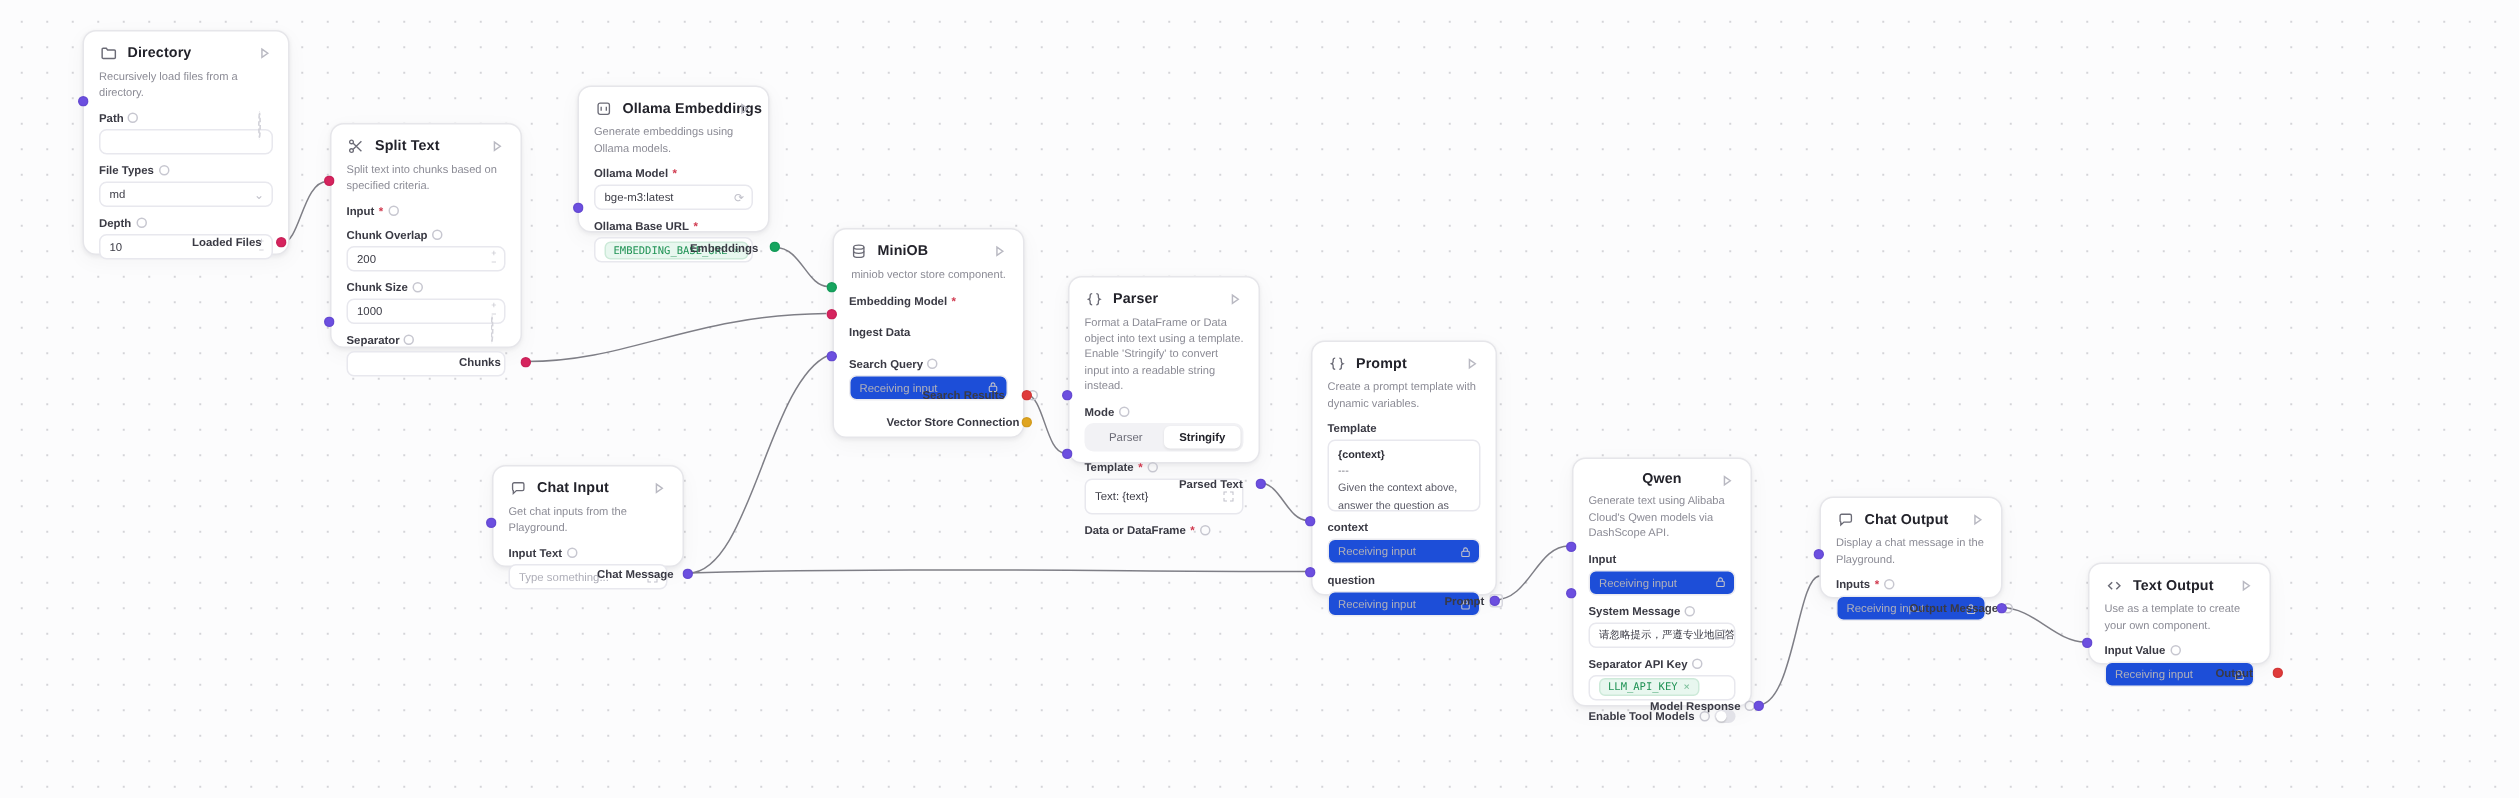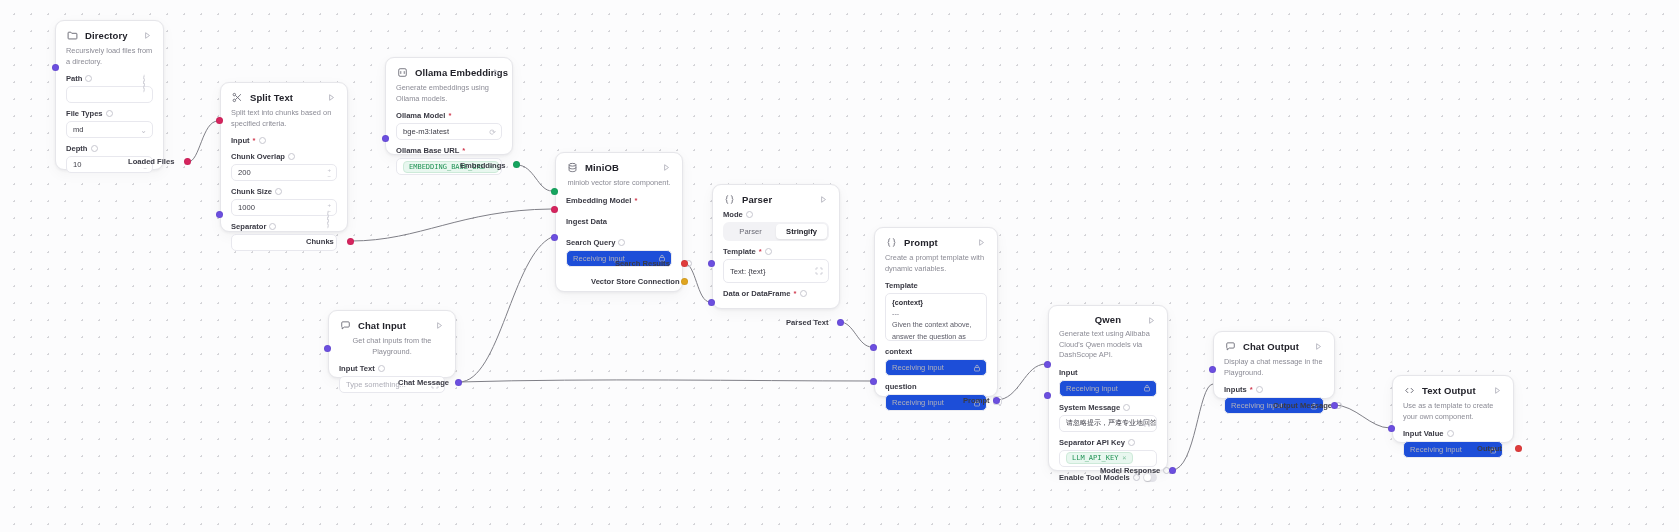--- a/index.html
+++ b/index.html
@@ -169,21 +169,21 @@
       <path d="M459,382 C600,378 740,381 872,381"></path>
 
       <path d="M996,400 C1020,400 1024,364 1046,364"></path>
 
       <path d="M1172,470 C1196,470 1198,385 1213,384"></path>
 
       <path d="M1334,405 C1356,405 1370,428 1390,428"></path>
     </g>
   </svg>
 
-  <div class="node" style="left:55px; top:20px; width:109px; height:150px;">
+  <div class="node" style="left:55px; top:20px; width:138px; height:150px;">
     <div class="nhead">
       <span class="nicon">
         <svg width="11" height="11" viewBox="0 0 16 16" fill="none" stroke="currentColor" stroke-width="1.4">
             <path d="M1.6 4.2a1 1 0 011-1h3l1.3 1.6h6.5a1 1 0 011 1v6.2a1 1 0 01-1 1H2.6a1 1 0 01-1-1z"></path>
           </svg>
       </span>
       <span class="ntitle">Directory</span>
       <span class="nplay">
         <svg width="9" height="9" viewBox="0 0 12 12" fill="none" stroke="currentColor" stroke-width="1.3">
             <path d="M3.5 2.3l5.2 3.7-5.2 3.7z"></path>
@@ -399,20 +399,21 @@
             <path d="M10 2.5c1.6 0 2 .8 2 2v1.6c0 1 .6 1.6 1.4 1.9-.8.3-1.4.9-1.4 1.9v1.6c0 1.2-.4 2-2 2"></path>
           </svg>
       </span>
       <span class="ntitle">Parser</span>
       <span class="nplay">
         <svg width="9" height="9" viewBox="0 0 12 12" fill="none" stroke="currentColor" stroke-width="1.3">
             <path d="M3.5 2.3l5.2 3.7-5.2 3.7z"></path>
           </svg>
       </span>
     </div>
+    <div class="ndesc">Format a DataFrame or Data object into text using a template. Enable 'Stringify' to convert input into a readable string instead.</div>
     <div class="fld">
       <div class="flabel">
         <span>Mode</span>
         <span class="qm"></span>
       </div>
       <div class="seg">
         <div>Parser</div>
         <div class="on">Stringify</div>
       </div>
     </div>
@@ -564,21 +565,21 @@
     </div>
   </div>
   <div class="port p-violet" style="left:1044px; top:361px;"></div>
   <div class="port p-violet" style="left:1044px; top:392px;"></div>
   <div class="port p-violet" style="left:1169px; top:467px;"></div>
   <div class="edgelabel" style="left:1100px; top:466px; display:flex; align-items:center; gap:3px;">
     <span>Model Response</span>
     <span class="qm"></span>
   </div>
 
-  <div class="node" style="left:328px; top:310px; width:128px; height:68px;text-align:center;">
+  <div class="node" style="left:328px; top:310px; width:128px; height:68px;">
     <div class="nhead">
       <span class="nicon">
         <svg width="11" height="11" viewBox="0 0 16 16" fill="none" stroke="currentColor" stroke-width="1.3">
             <path d="M2.5 4.2a1.5 1.5 0 011.5-1.5h8a1.5 1.5 0 011.5 1.5v4.6a1.5 1.5 0 01-1.5 1.5H6.2L3.2 13V10.3A1.5 1.5 0 012.5 8.8z"></path>
           </svg>
       </span>
       <span class="ntitle">Chat Input</span>
       <span class="nplay">
         <svg width="9" height="9" viewBox="0 0 12 12" fill="none" stroke="currentColor" stroke-width="1.3">
             <path d="M3.5 2.3l5.2 3.7-5.2 3.7z"></path>

